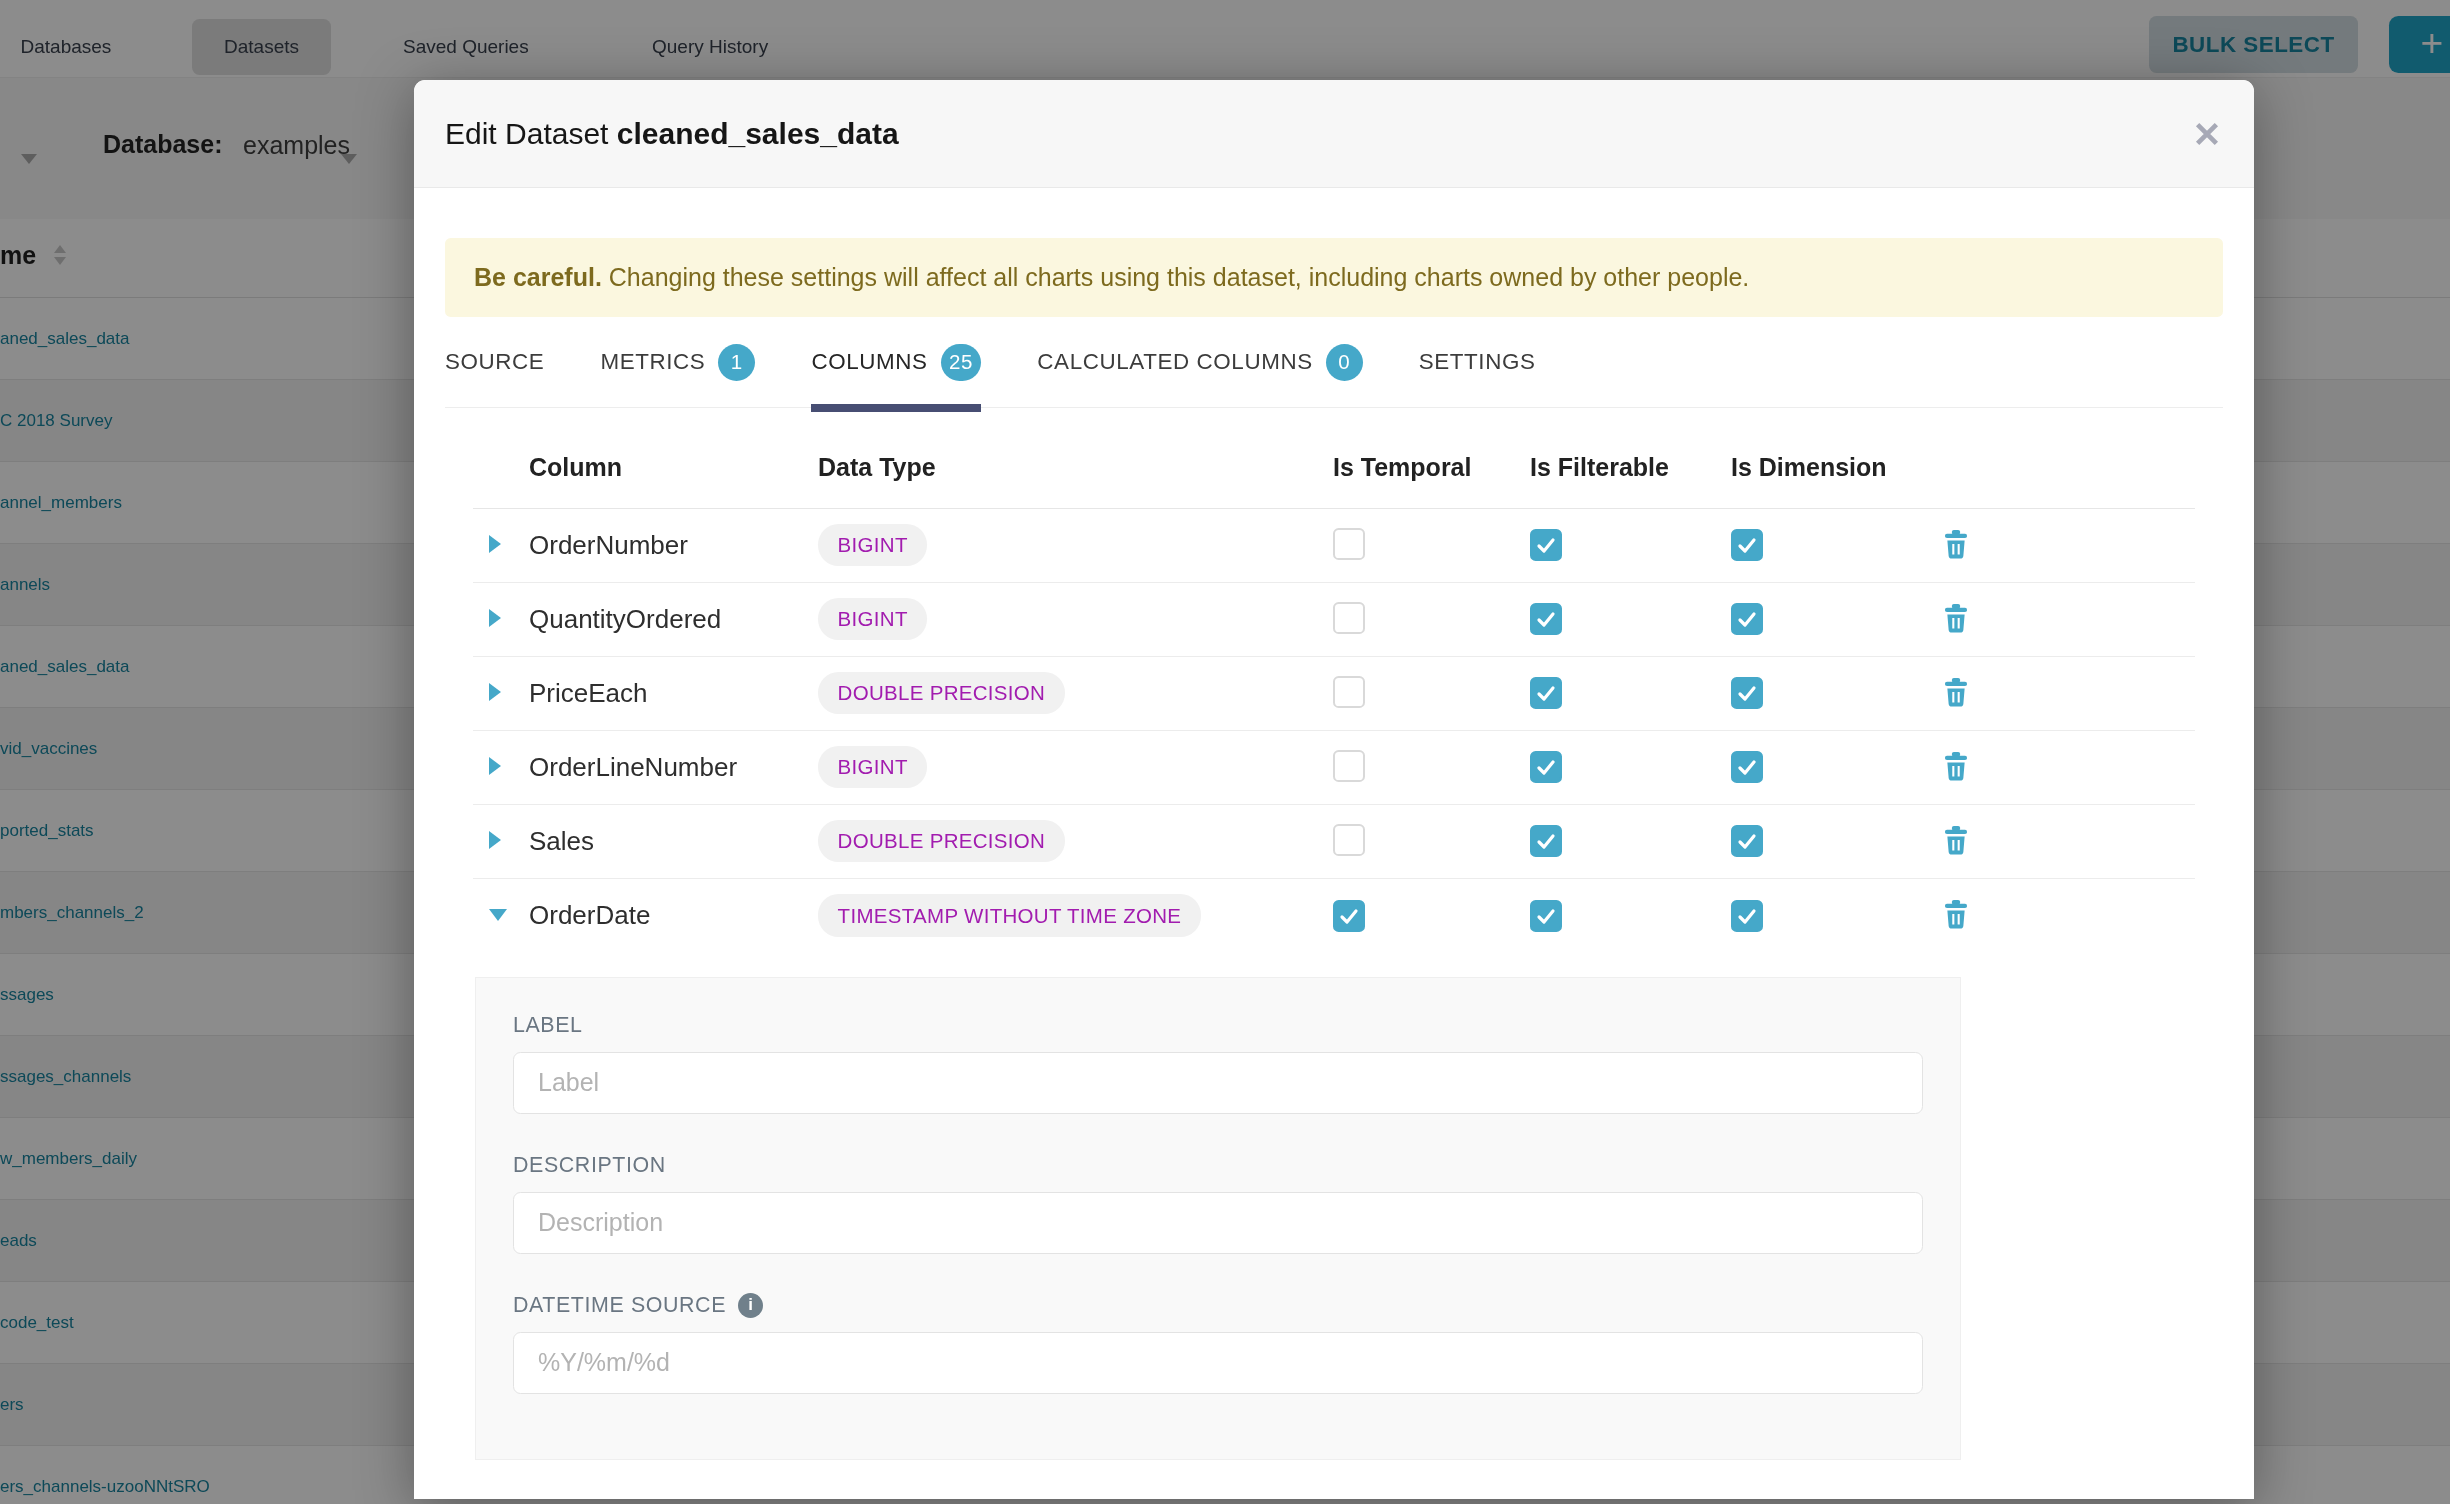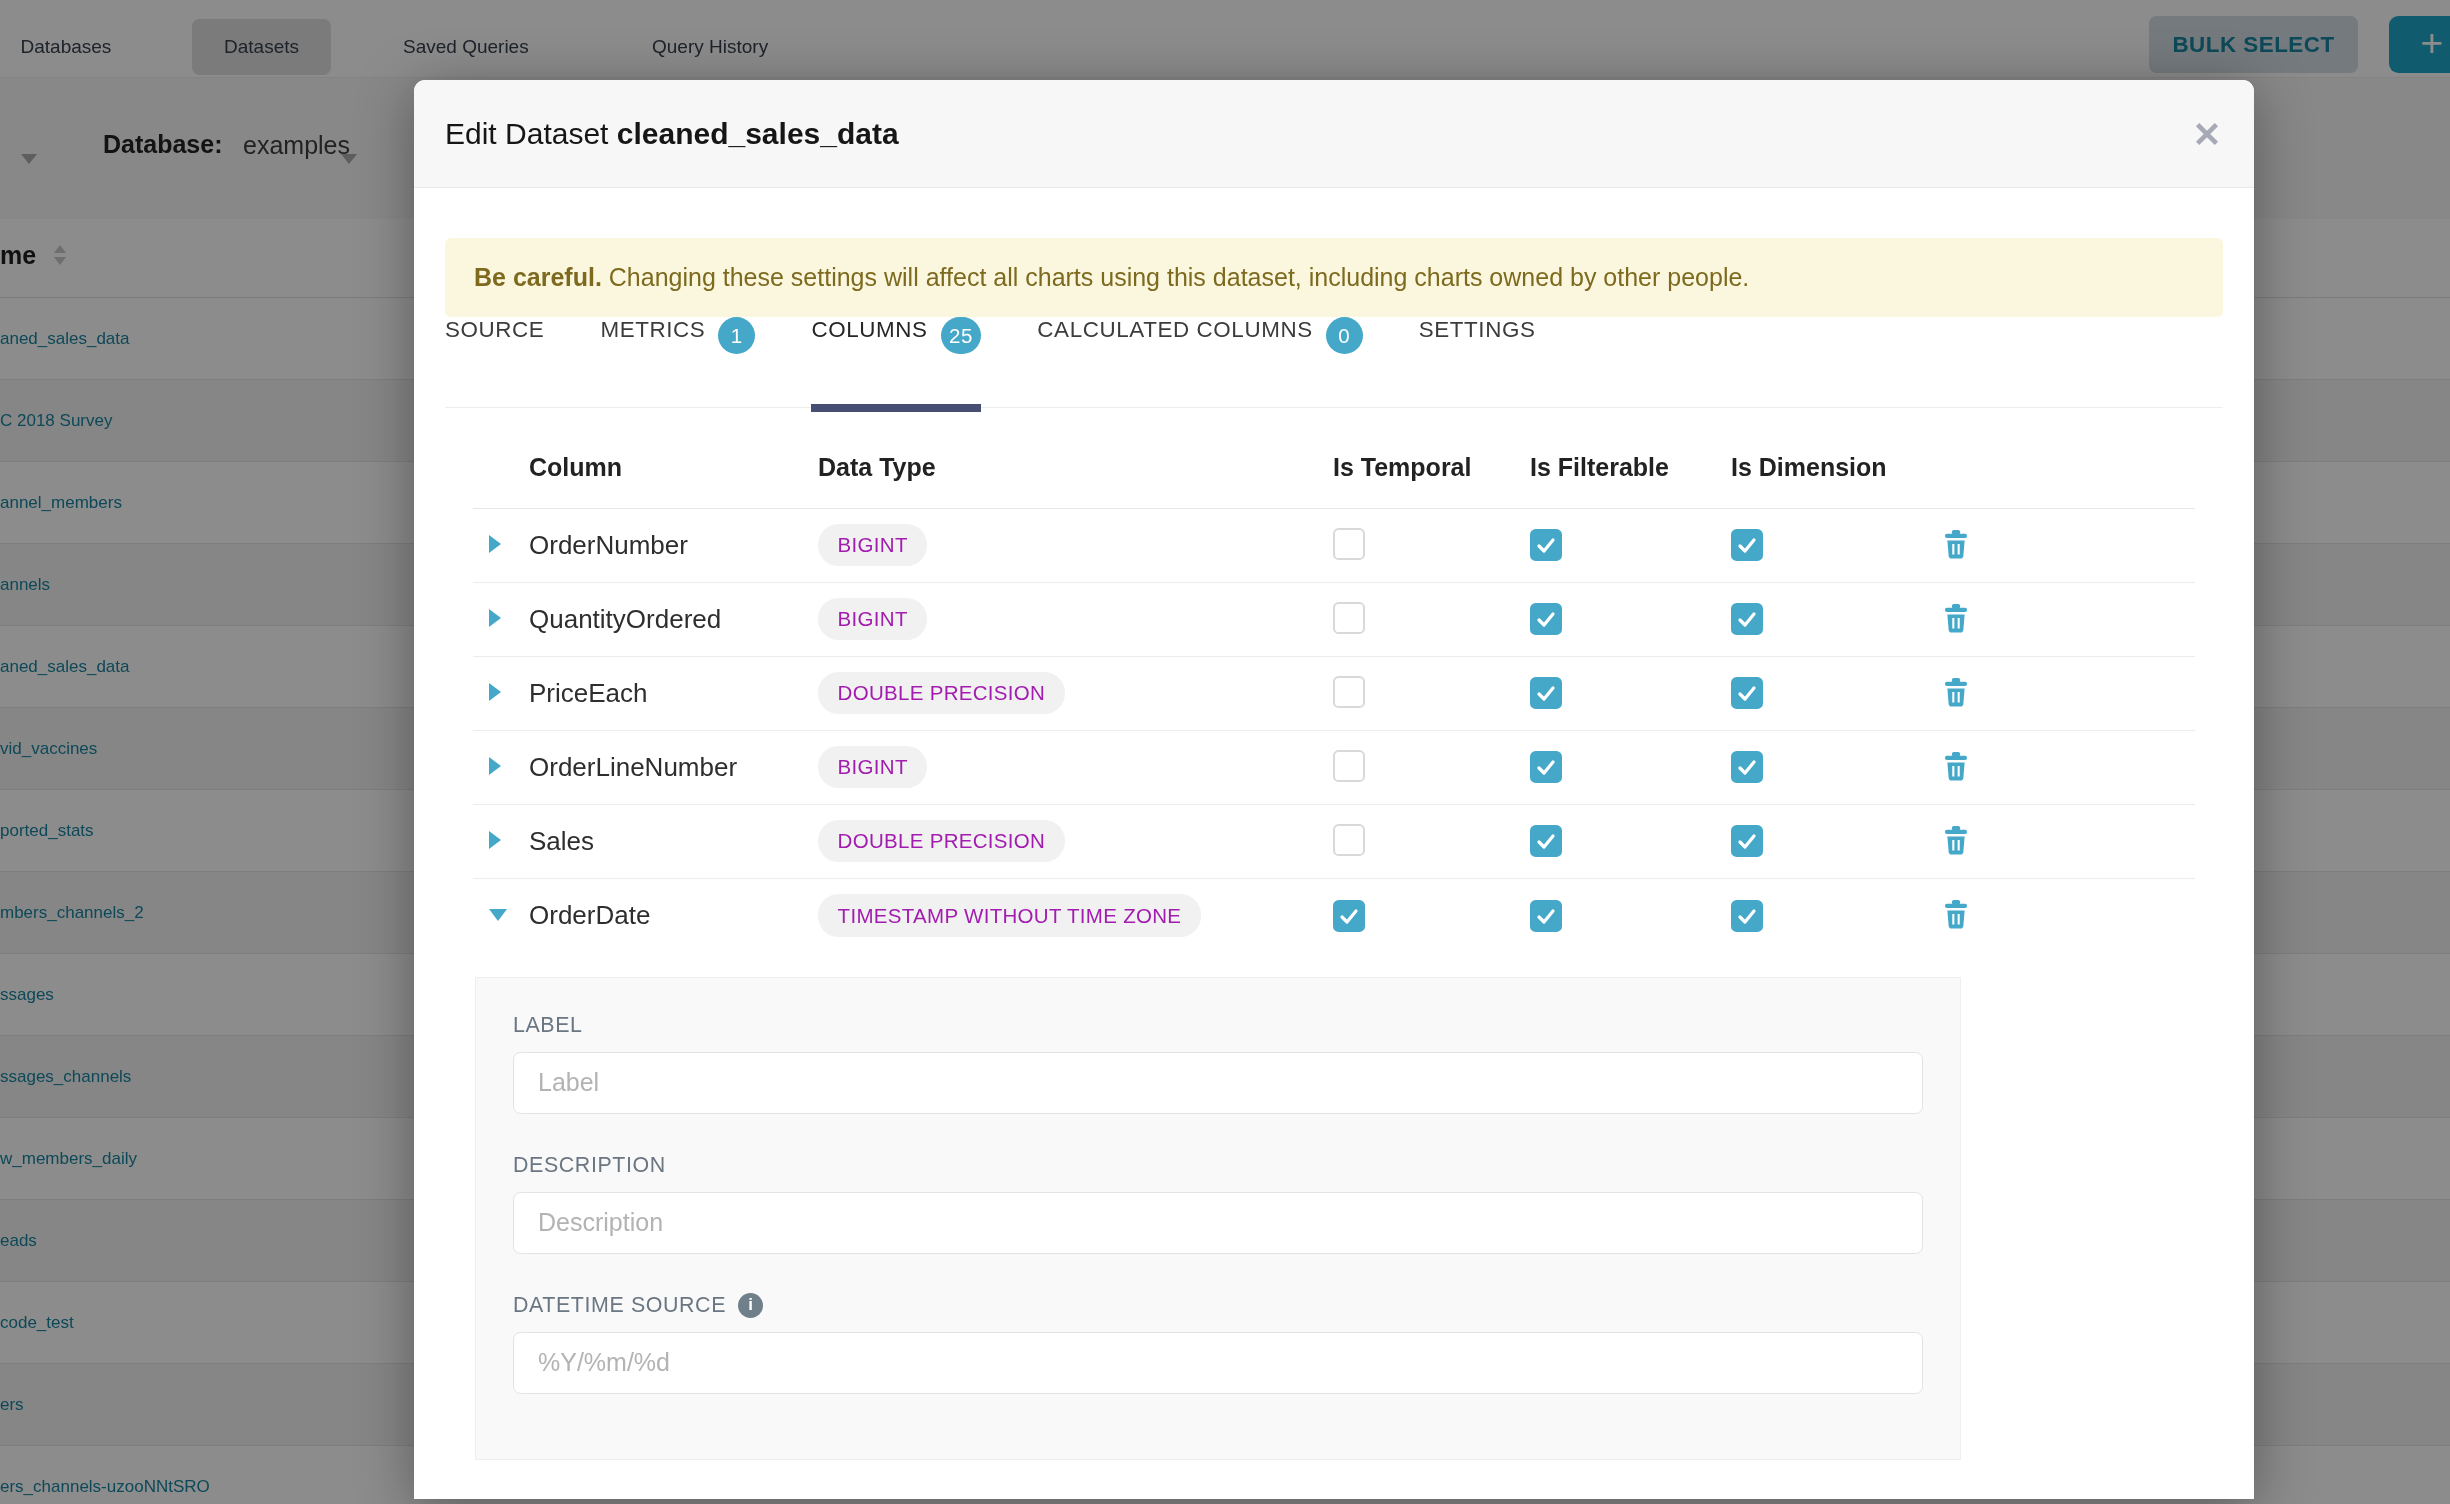--- a/index.html
+++ b/index.html
@@ -53,21 +53,21 @@
   .modal-title { font-size:30px; color:#161616; font-weight:400; }
   .modal-title b { font-weight:700; }
   .modal-close { position:absolute; right:32px; top:39px; width:30px; height:30px; cursor:pointer; }
   .modal-close svg { display:block; }
 
   .modal-body { padding:0 31px; }
   .banner { margin-top:50px; background:var(--warn-bg); border-radius:5.6px; padding:25px 29px; font-size:25px; color:var(--warn-text); }
   .banner b { font-weight:700; }
 
   .tabs { display:flex; align-items:center; gap:56px; height:91px; border-bottom:1.9px solid #EDEDED; }
-  .tab { position:relative; display:flex; align-items:flex-start; height:100%; font-size:22.4px; letter-spacing:0.6px;
+  .tab { position:relative; display:flex; align-items:center; height:100%; font-size:22.4px; letter-spacing:0.6px;
     color:#3C3C3C; font-weight:500; cursor:pointer; }
   .tab-badge { margin-left:13px; min-width:37px; height:37px; padding:0 8.4px; border-radius:20.5px; background:var(--accent);
     color:#fff; font-size:20.5px; display:flex; align-items:center; justify-content:center; }
   .tab-badge:empty { display:none; }
   .tab.active { color:#262626; }
   .tab.active::after { content:""; position:absolute; left:0; right:0; bottom:-4.7px; height:7.5px; background:var(--underline); }
 
   .cols-table { margin:18.6px 28px 0; }
   .grid-row { display:grid; grid-template-columns:56px 289px 515px 197px 201px 191px 67px; align-items:center; }
   .cols-head { height:82px; border-bottom:1.9px solid #E6E6E6; font-size:25px; font-weight:700; color:#222; }

